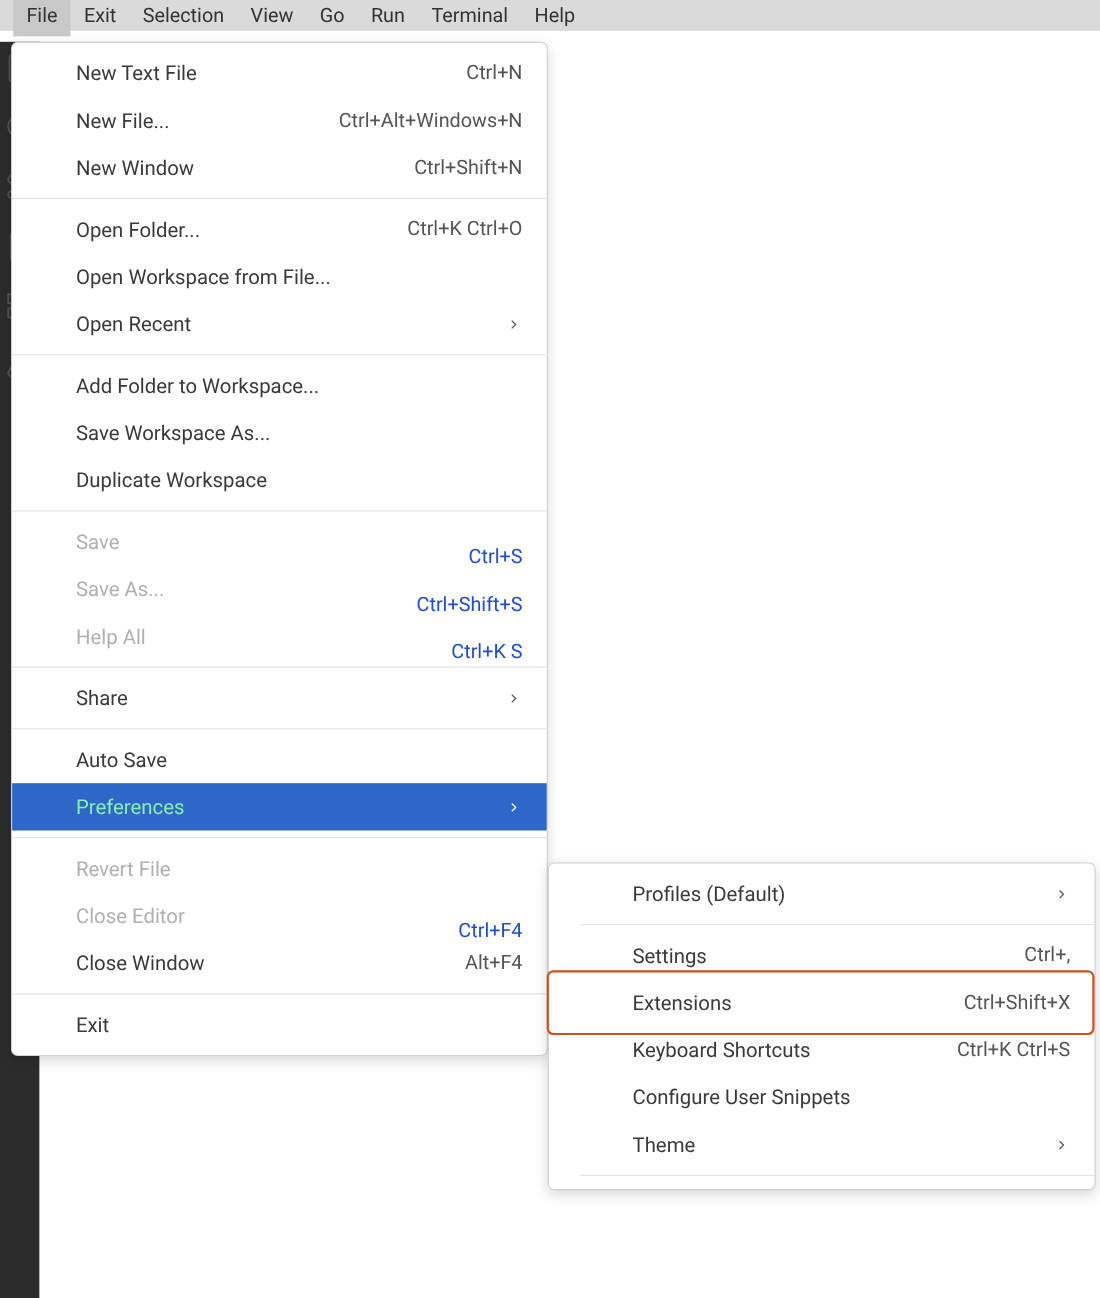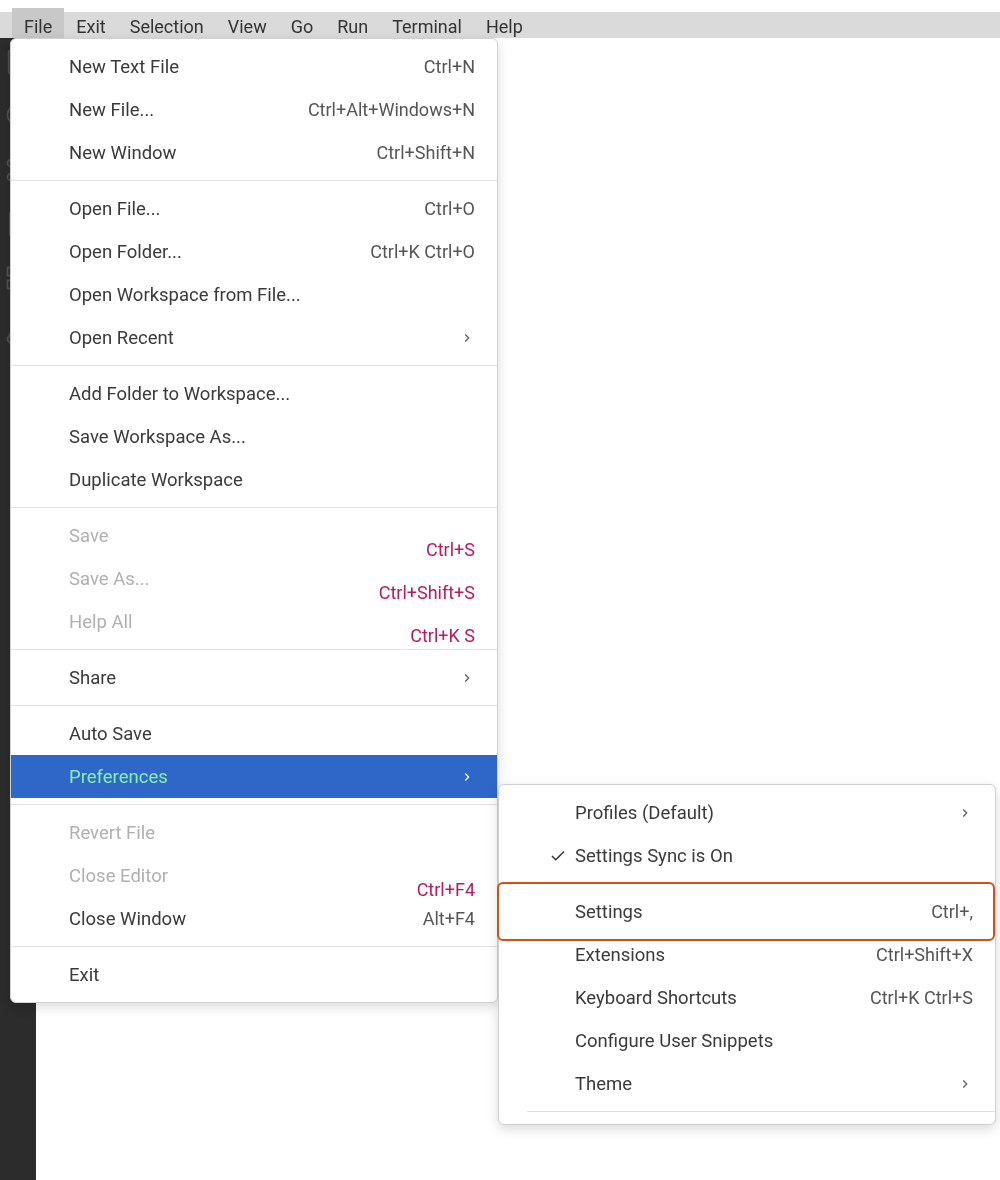--- a/index.html
+++ b/index.html
@@ -14,21 +14,20 @@
       background: #fff;
       position: relative;
       overflow: hidden;
     }
     .menubar {
       height: 28px;
       background: #dadada;
       display: flex;
       align-items: center;
       padding-left: 12px;
-      margin-top: 12px;
     }
     .menubar-item {
       padding: 8px 12px;
       font-size: 18px;
       color: #333;
       cursor: pointer;
     }
     .menubar-item.active {
       background: #c8c8c8;
     }
@@ -95,21 +94,21 @@
     .menu-item.selected {
       background: #2f67c9;
       color: #86efac;
     }
     .menu-item .shortcut {
       color: #555;
       font-size: 18px;
       text-align: right;
     }
     .menu-item.disabled .shortcut {
-      color: #be185d;
+      color: #1d4ed8;
       margin-top: 28px;
     }
     .menu-item .chevron {
       width: 16px;
       height: 16px;
       display: flex;
       align-items: center;
       justify-content: center;
     }
     .menu-item .check-mark {
@@ -187,24 +186,20 @@
     <div class="menu-item">
       <span>New File...</span>
       <span class="shortcut">Ctrl+Alt+Windows+N</span>
     </div>
     <div class="menu-item">
       <span>New Window</span>
       <span class="shortcut">Ctrl+Shift+N</span>
     </div>
     <div class="separator"></div>
     <div class="menu-item">
-      <span>Open File...</span>
-      <span class="shortcut">Ctrl+O</span>
-    </div>
-    <div class="menu-item">
       <span>Open Folder...</span>
       <span class="shortcut">Ctrl+K Ctrl+O</span>
     </div>
     <div class="menu-item">
       <span>Open Workspace from File...</span>
     </div>
     <div class="menu-item">
       <span>Open Recent</span>
       <span class="chevron">
         <svg width="14" height="14" viewBox="0 0 24 24" fill="none" stroke="#555" stroke-width="2">
@@ -276,26 +271,20 @@
 
 <div class="dropdown sub-menu" id="sub-menu">
     <div class="menu-item">
       <span>Profiles (Default)</span>
       <span class="chevron">
         <svg width="14" height="14" viewBox="0 0 24 24" fill="none" stroke="#555" stroke-width="2">
           <polyline points="9 18 15 12 9 6"></polyline>
         </svg>
       </span>
     </div>
-    <div class="menu-item">
-      <span class="check-mark"><svg width="18" height="18" viewBox="0 0 24 24" fill="none" stroke="#333" stroke-width="2">
-          <polyline points="20 6 9 17 4 12"></polyline>
-        </svg></span>
-      <span>Settings Sync is On</span>
-    </div>
     <div class="separator"></div>
     <div class="menu-item">
       <span>Settings</span>
       <span class="shortcut">Ctrl+,</span>
     </div>
     <div class="menu-item">
       <span>Extensions</span>
       <span class="shortcut">Ctrl+Shift+X</span>
     </div>
     <div class="menu-item">

